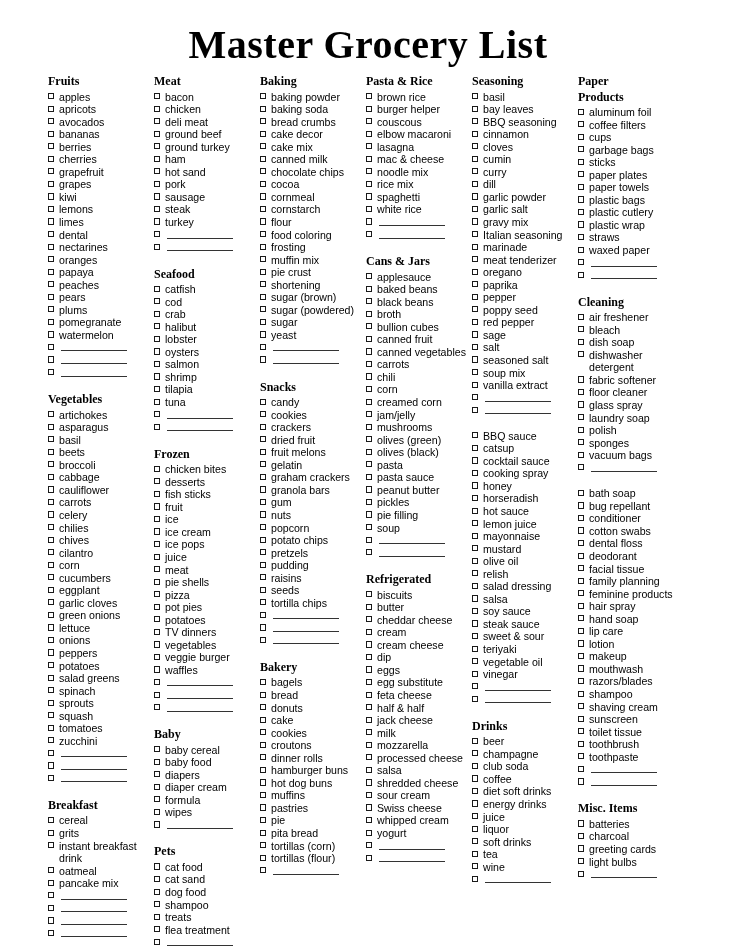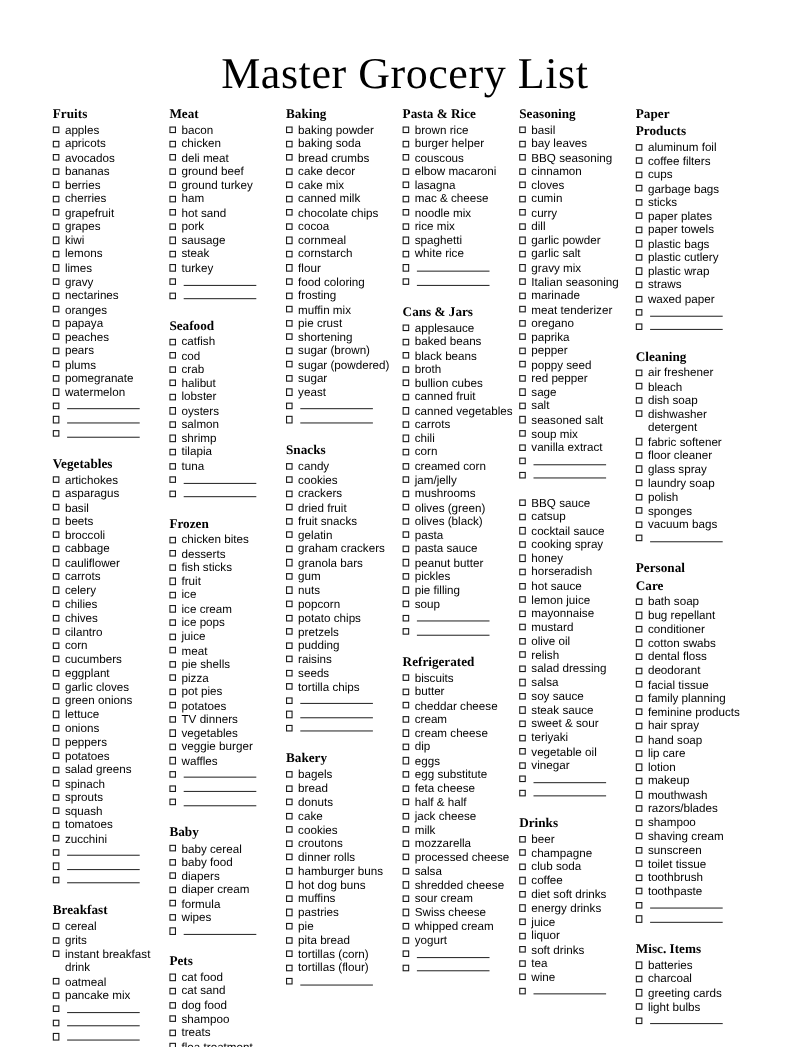--- a/index.html
+++ b/index.html
@@ -16,28 +16,27 @@
   }
   .page {
     width: 736px;
     height: 952px;
     position: relative;
     box-sizing: border-box;
     padding: 0;
   }
   .page-title {
     font-family: "Liberation Serif", serif;
-    font-weight: normal;
+    font-weight: bold;
     font-size: 40px;
     line-height: 46px;
     text-align: center;
     letter-spacing: 0.5px;
     padding-top: 22px;
     padding-bottom: 6px;
-    margin-top: 22px;
   }
   .columns {
     display: flex;
     flex-direction: row;
     align-items: flex-start;
     padding: 0 44px 0 48px;
     box-sizing: border-box;
     width: 736px;
   }
   .column {
@@ -103,21 +102,21 @@
           <div class="item"><span class="box"></span><span class="item-label">apricots</span></div>
           <div class="item"><span class="box"></span><span class="item-label">avocados</span></div>
           <div class="item"><span class="box"></span><span class="item-label">bananas</span></div>
           <div class="item"><span class="box"></span><span class="item-label">berries</span></div>
           <div class="item"><span class="box"></span><span class="item-label">cherries</span></div>
           <div class="item"><span class="box"></span><span class="item-label">grapefruit</span></div>
           <div class="item"><span class="box"></span><span class="item-label">grapes</span></div>
           <div class="item"><span class="box"></span><span class="item-label">kiwi</span></div>
           <div class="item"><span class="box"></span><span class="item-label">lemons</span></div>
           <div class="item"><span class="box"></span><span class="item-label">limes</span></div>
-          <div class="item"><span class="box"></span><span class="item-label">gravy</span></div>
+          <div class="item"><span class="box"></span><span class="item-label">dental</span></div>
           <div class="item"><span class="box"></span><span class="item-label">nectarines</span></div>
           <div class="item"><span class="box"></span><span class="item-label">oranges</span></div>
           <div class="item"><span class="box"></span><span class="item-label">papaya</span></div>
           <div class="item"><span class="box"></span><span class="item-label">peaches</span></div>
           <div class="item"><span class="box"></span><span class="item-label">pears</span></div>
           <div class="item"><span class="box"></span><span class="item-label">plums</span></div>
           <div class="item"><span class="box"></span><span class="item-label">pomegranate</span></div>
           <div class="item"><span class="box"></span><span class="item-label">watermelon</span></div>
           <div class="item blank"><span class="box"></span><span class="rule"></span></div>
           <div class="item blank"><span class="box"></span><span class="rule"></span></div>
@@ -270,21 +269,21 @@
           <div class="item"><span class="box"></span><span class="item-label">yeast</span></div>
           <div class="item blank"><span class="box"></span><span class="rule"></span></div>
           <div class="item blank"><span class="box"></span><span class="rule"></span></div>
         </div>
         <div class="section">
           <div class="section-title">Snacks</div>
           <div class="item"><span class="box"></span><span class="item-label">candy</span></div>
           <div class="item"><span class="box"></span><span class="item-label">cookies</span></div>
           <div class="item"><span class="box"></span><span class="item-label">crackers</span></div>
           <div class="item"><span class="box"></span><span class="item-label">dried fruit</span></div>
-          <div class="item"><span class="box"></span><span class="item-label">fruit snacks</span></div>
+          <div class="item"><span class="box"></span><span class="item-label">fruit melons</span></div>
           <div class="item"><span class="box"></span><span class="item-label">gelatin</span></div>
           <div class="item"><span class="box"></span><span class="item-label">graham crackers</span></div>
           <div class="item"><span class="box"></span><span class="item-label">granola bars</span></div>
           <div class="item"><span class="box"></span><span class="item-label">gum</span></div>
           <div class="item"><span class="box"></span><span class="item-label">nuts</span></div>
           <div class="item"><span class="box"></span><span class="item-label">popcorn</span></div>
           <div class="item"><span class="box"></span><span class="item-label">potato chips</span></div>
           <div class="item"><span class="box"></span><span class="item-label">pretzels</span></div>
           <div class="item"><span class="box"></span><span class="item-label">pudding</span></div>
           <div class="item"><span class="box"></span><span class="item-label">raisins</span></div>
@@ -480,22 +479,20 @@
           <div class="item"><span class="box"></span><span class="item-label">fabric softener</span></div>
           <div class="item"><span class="box"></span><span class="item-label">floor cleaner</span></div>
           <div class="item"><span class="box"></span><span class="item-label">glass spray</span></div>
           <div class="item"><span class="box"></span><span class="item-label">laundry soap</span></div>
           <div class="item"><span class="box"></span><span class="item-label">polish</span></div>
           <div class="item"><span class="box"></span><span class="item-label">sponges</span></div>
           <div class="item"><span class="box"></span><span class="item-label">vacuum bags</span></div>
           <div class="item blank"><span class="box"></span><span class="rule"></span></div>
         </div>
         <div class="section">
-          <div class="section-title">Personal
-Care</div>
           <div class="item"><span class="box"></span><span class="item-label">bath soap</span></div>
           <div class="item"><span class="box"></span><span class="item-label">bug repellant</span></div>
           <div class="item"><span class="box"></span><span class="item-label">conditioner</span></div>
           <div class="item"><span class="box"></span><span class="item-label">cotton swabs</span></div>
           <div class="item"><span class="box"></span><span class="item-label">dental floss</span></div>
           <div class="item"><span class="box"></span><span class="item-label">deodorant</span></div>
           <div class="item"><span class="box"></span><span class="item-label">facial tissue</span></div>
           <div class="item"><span class="box"></span><span class="item-label">family planning</span></div>
           <div class="item"><span class="box"></span><span class="item-label">feminine products</span></div>
           <div class="item"><span class="box"></span><span class="item-label">hair spray</span></div>

